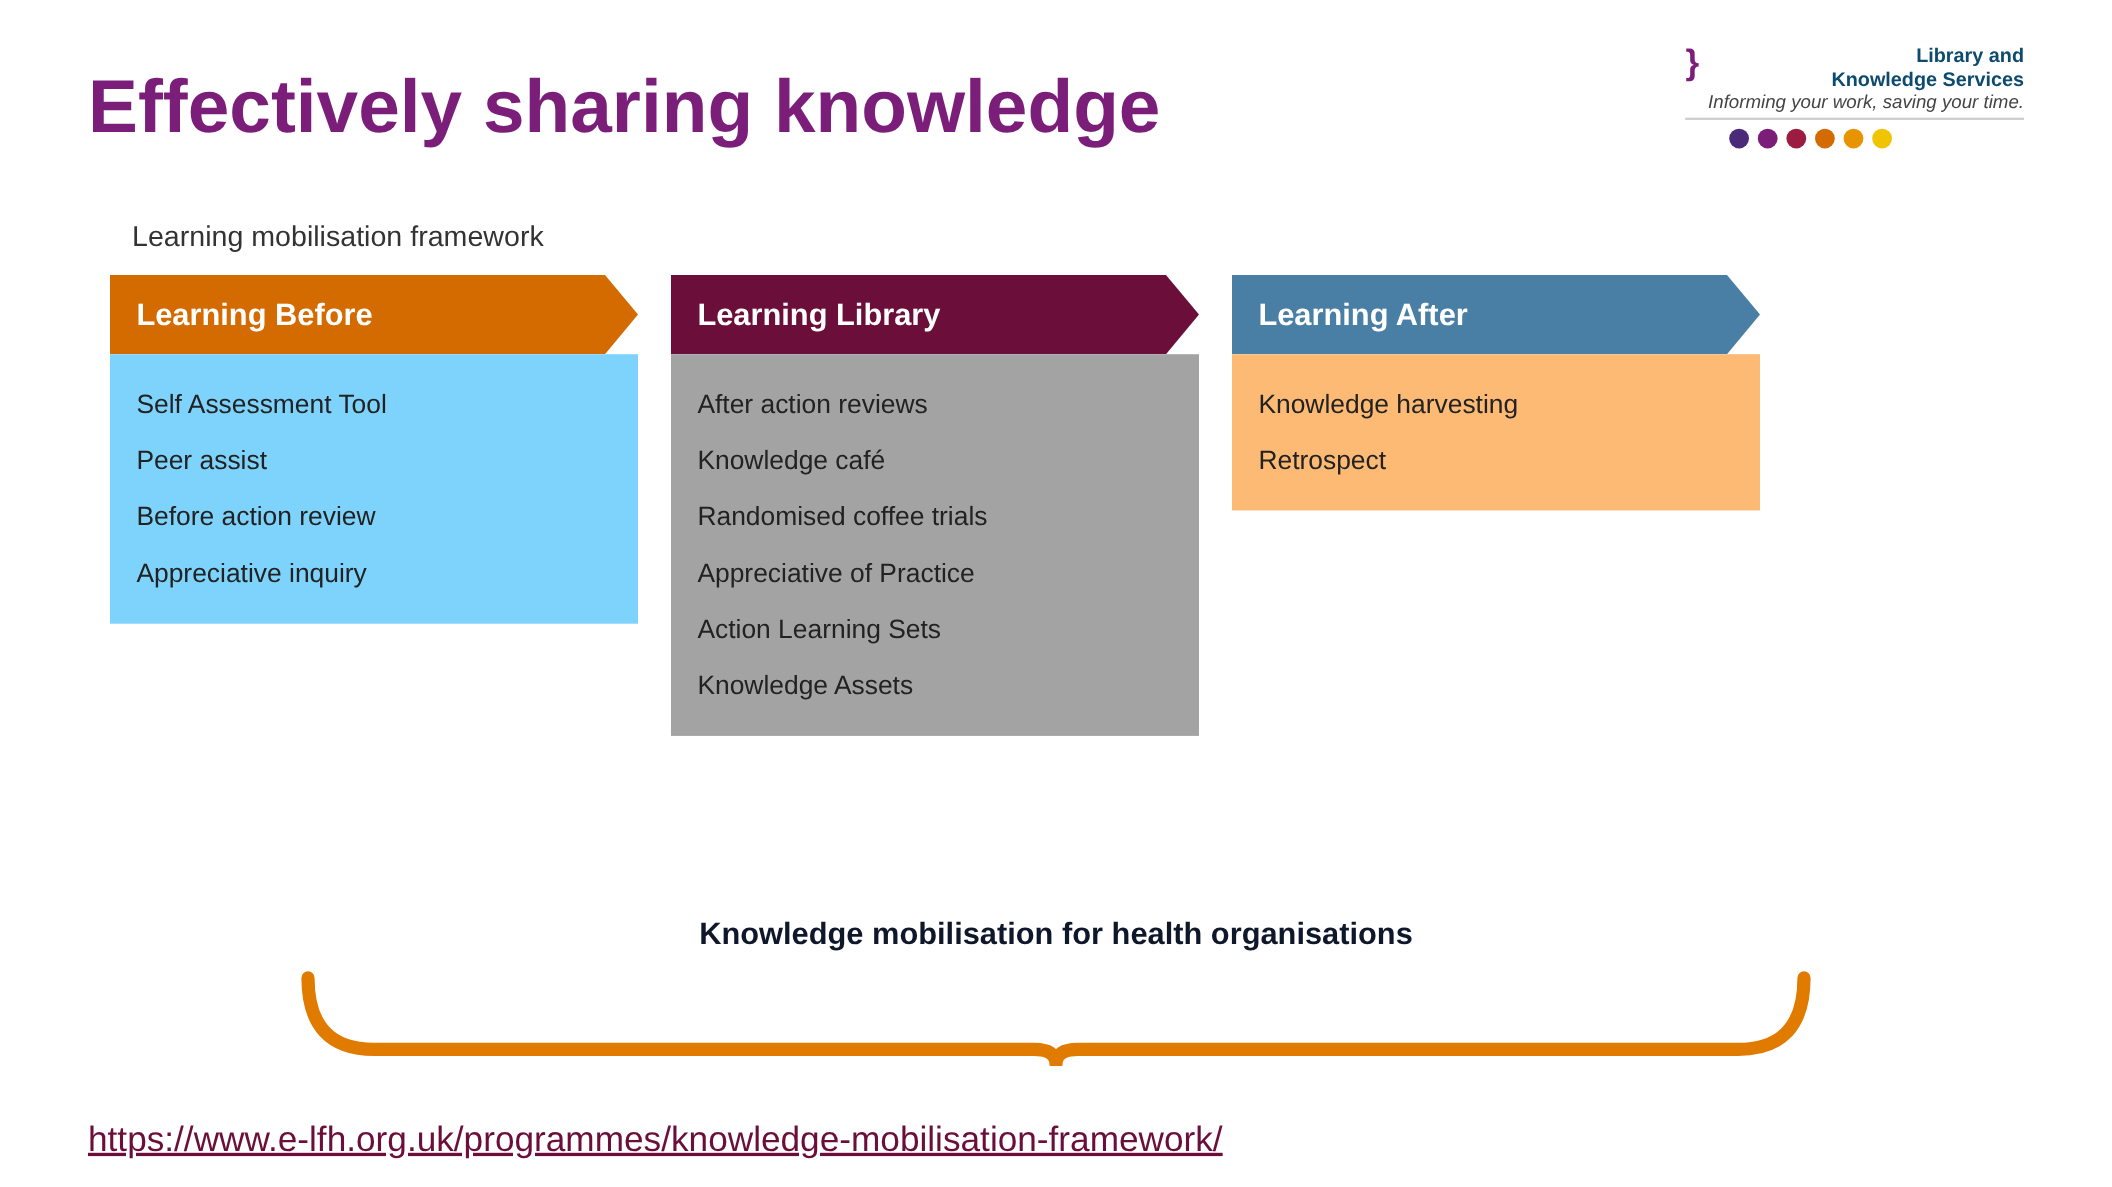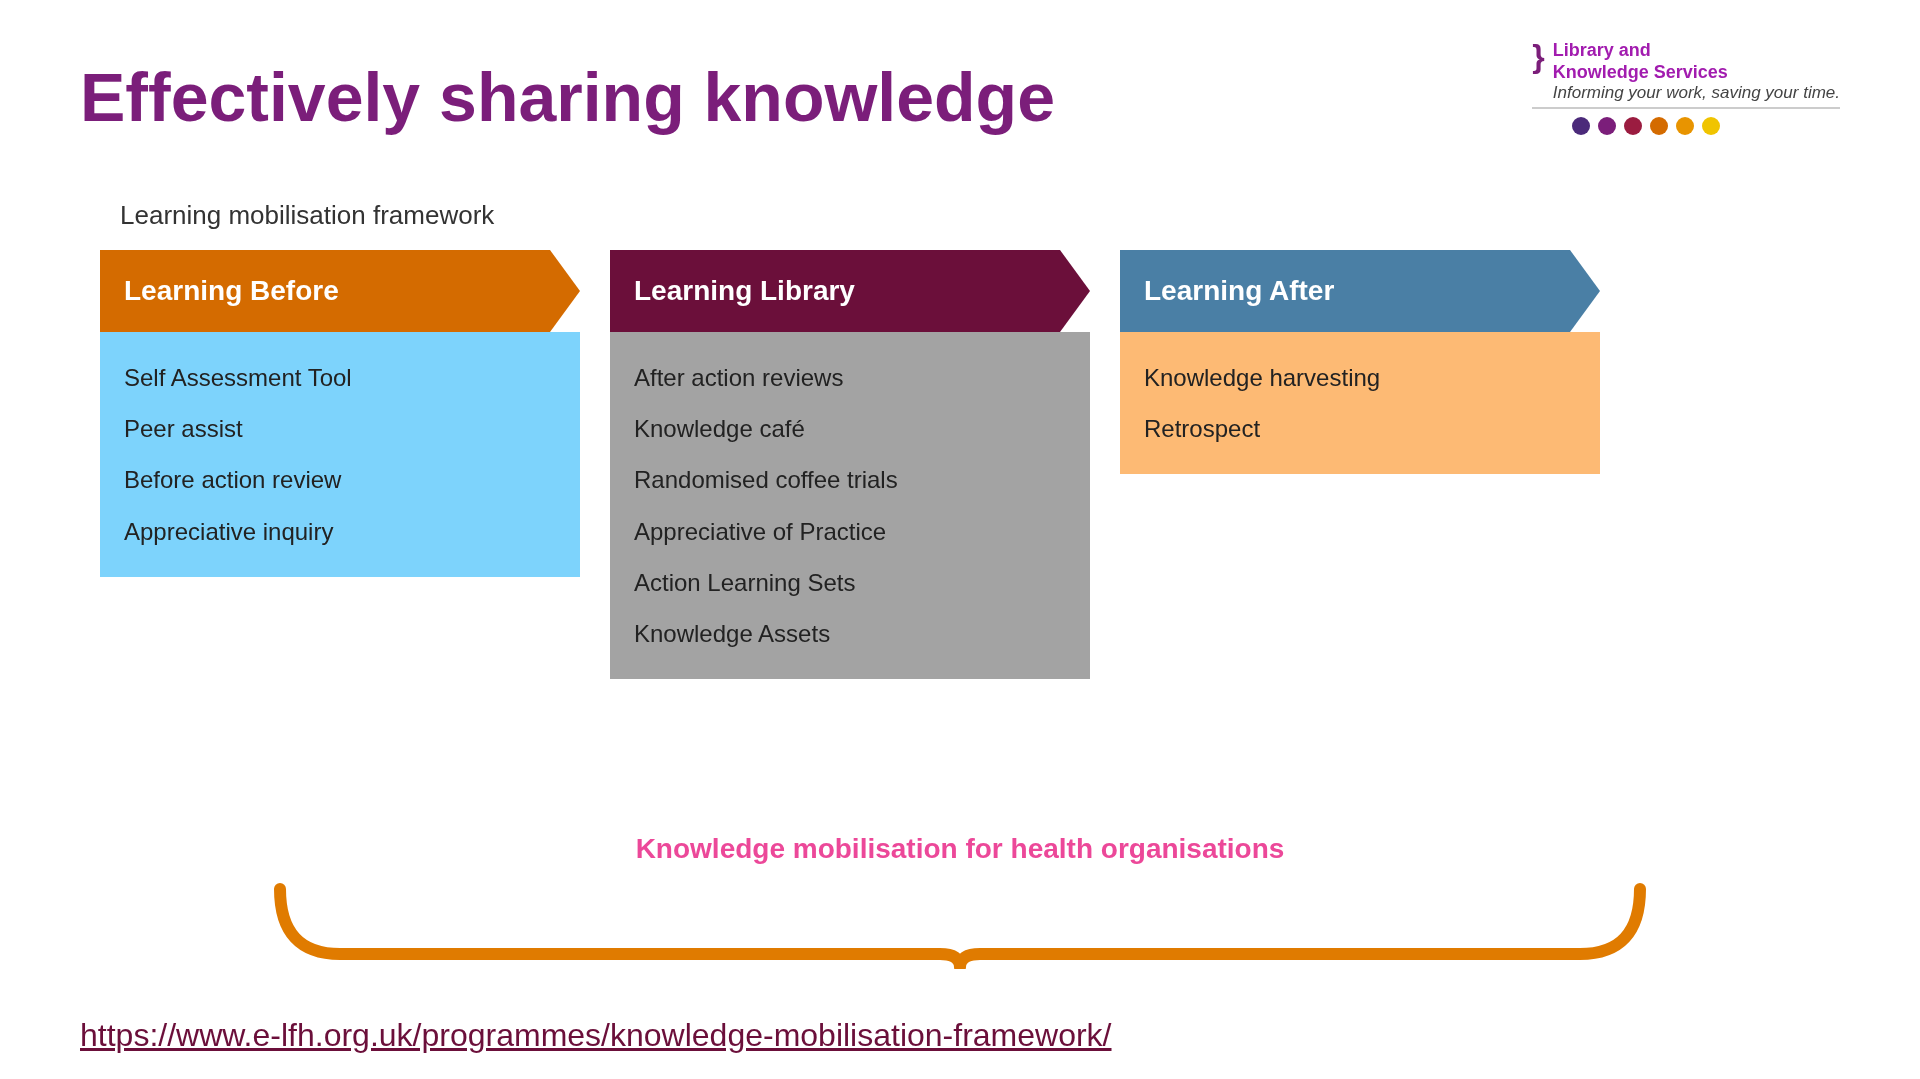--- a/index.html
+++ b/index.html
@@ -43,22 +43,23 @@
       font-weight: 900;
       line-height: 1;
     }
     .logo-text-block {
       display: flex;
       flex-direction: column;
     }
     .logo-title {
       font-size: 18px;
       font-weight: 700;
-      color: #a21caf;
+      color: #0c4a6e;
       line-height: 1.2;
+      text-align: right;
     }
     .logo-subtitle {
       font-size: 17px;
       color: #444;
       font-style: italic;
     }
     .logo-dots {
       display: flex;
       gap: 8px;
       margin-top: 8px;
@@ -99,21 +100,21 @@
     
     .column {
       display: flex;
       flex-direction: column;
       width: 480px;
     }
 
     
     .arrow-header {
       position: relative;
-      height: 82px;
+      height: 72px;
       display: flex;
       align-items: center;
       padding-left: 24px;
       margin-right: 0;
     }
     .arrow-header-bg {
       position: absolute;
       top: 0; left: 0; right: 0; bottom: 0;
       clip-path: polygon(0 0, calc(100% - 30px) 0, 100% 50%, calc(100% - 30px) 100%, 0 100%);
     }
@@ -153,21 +154,21 @@
       left: 80px;
       right: 80px;
       display: flex;
       flex-direction: column;
       align-items: center;
     }
 
     .brace-label {
       font-size: 28px;
       font-weight: 600;
-      color: #ec4899;
+      color: #0f172a;
       margin-bottom: 14px;
     }
 
     .brace-svg {
       width: 1400px;
       height: 90px;
     }
 
     
     .bottom-link {

